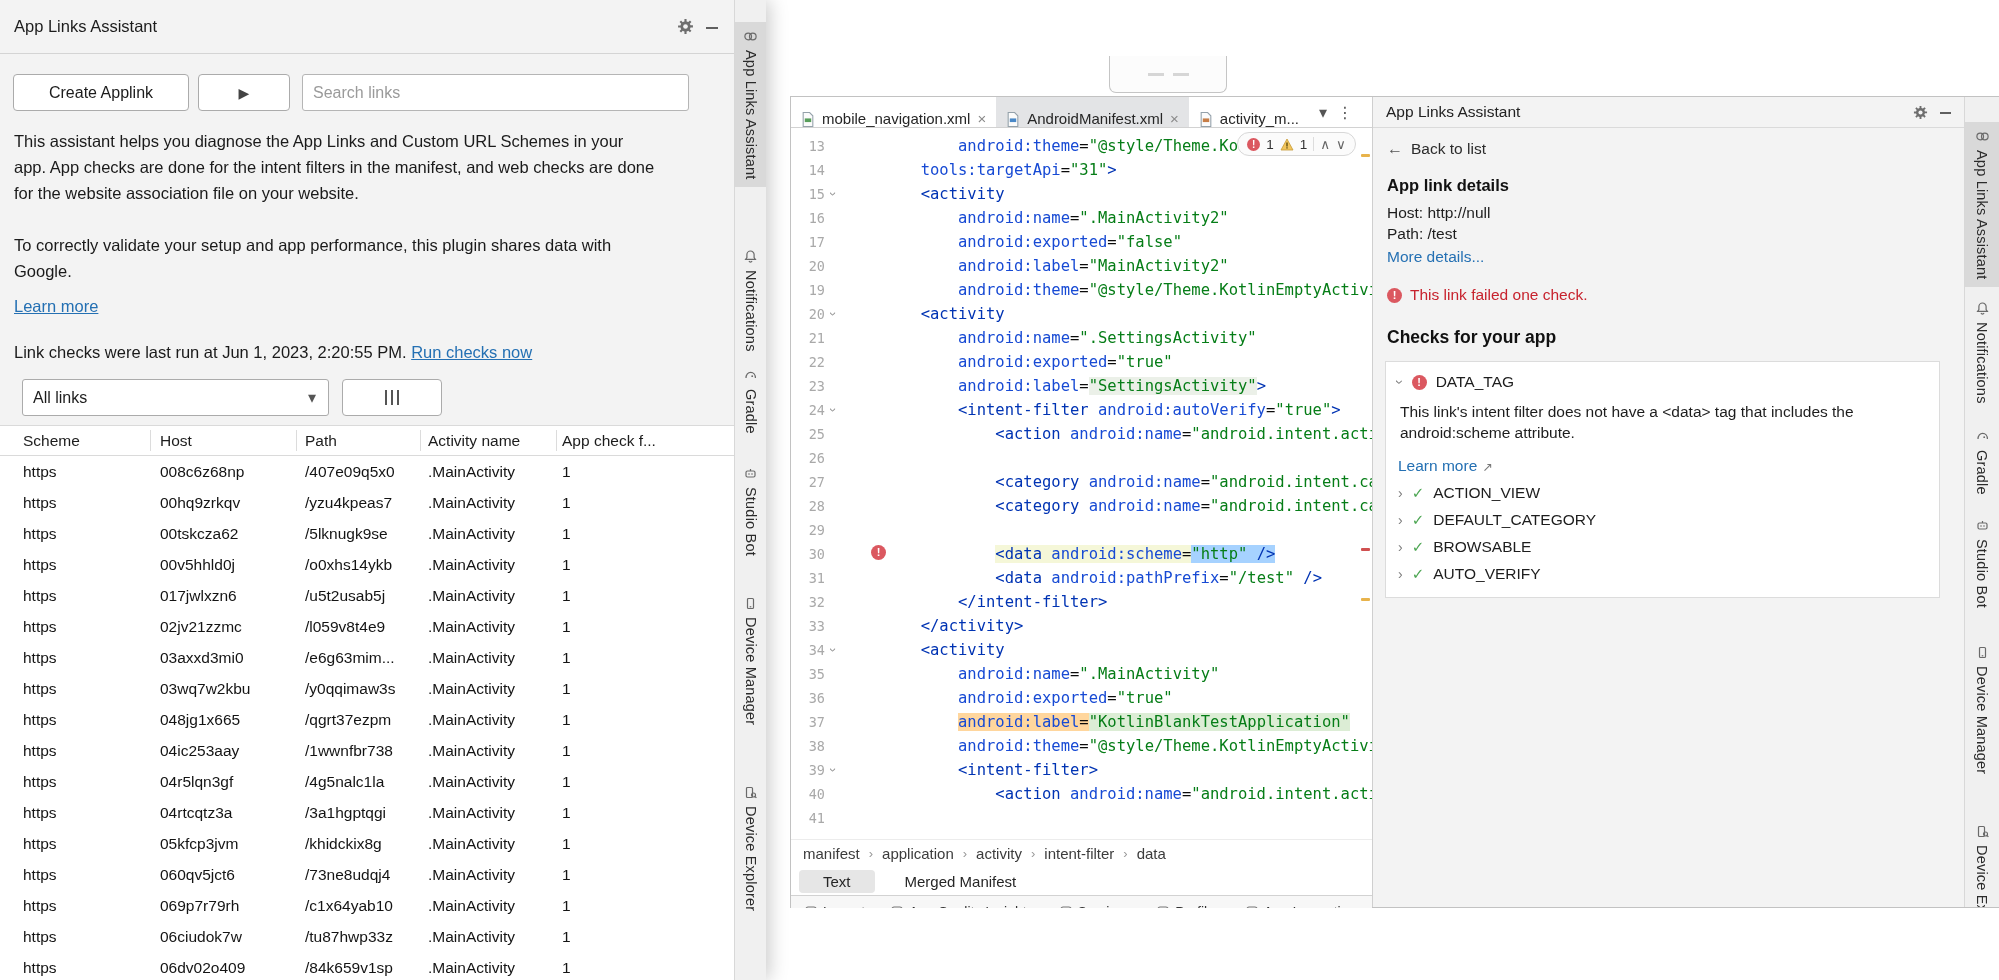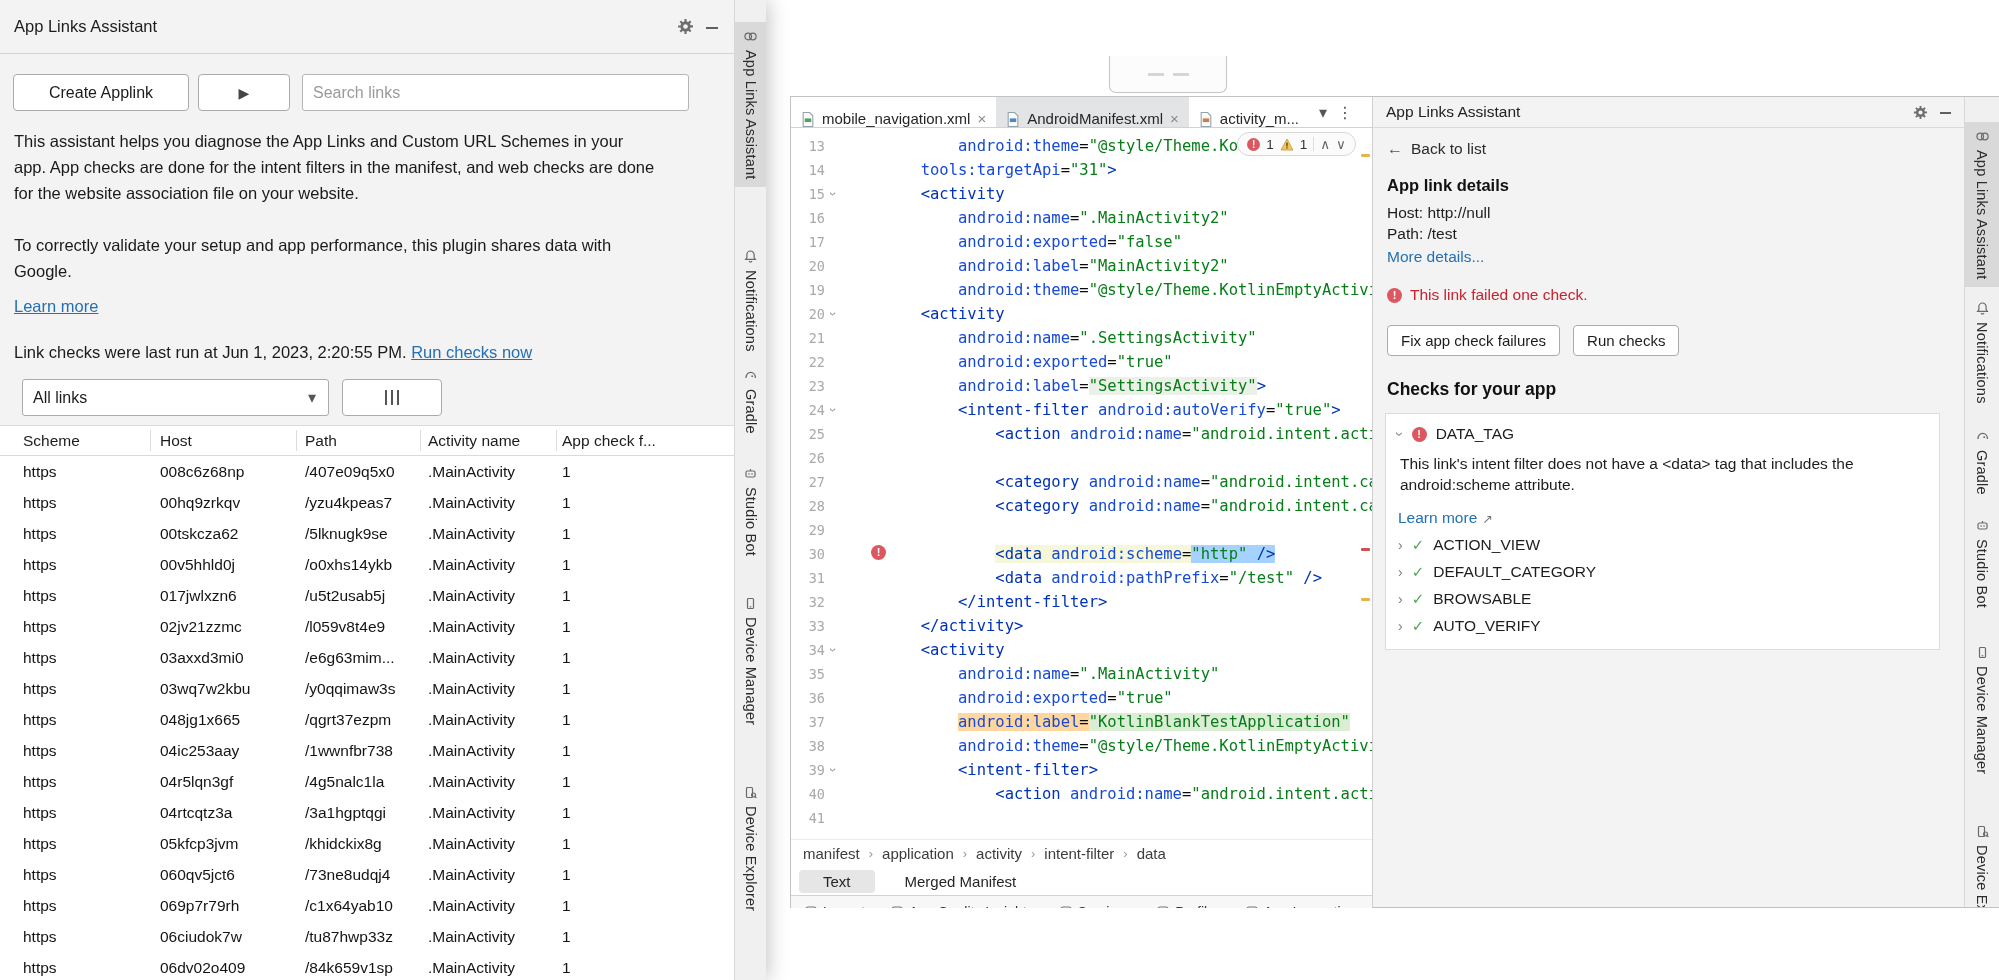--- a/index.html
+++ b/index.html
@@ -607,24 +607,20 @@
         <span>Back to list</span>
       </div>
       <div class="ap-h1">App link details</div>
       <div class="ap-host">Host: http://null</div>
       <div class="ap-path">Path: /test</div>
       <a class="link nounder ap-more" style="display:block">More details...</a>
       <div class="ap-failed">
         <span class="err-ico">!</span>
         <span>This link failed one check.</span>
       </div>
-      <div class="ap-btnrow">
-        <button class="btn">Fix app check failures</button>
-        <button class="btn">Run checks</button>
-      </div>
       <div class="ap-h2">Checks for your app</div>
       <div class="ap-card">
         <div class="dt-row">
           <span class="chev rot">›</span>
           <span class="err-ico">!</span>
           <span>DATA_TAG</span>
         </div>
         <div class="dt-desc">This link's intent filter does not have a &lt;data&gt; tag that includes the android:scheme attribute.</div>
         <div class="ap-learn">
           <span class="link nounder">Learn more</span>

